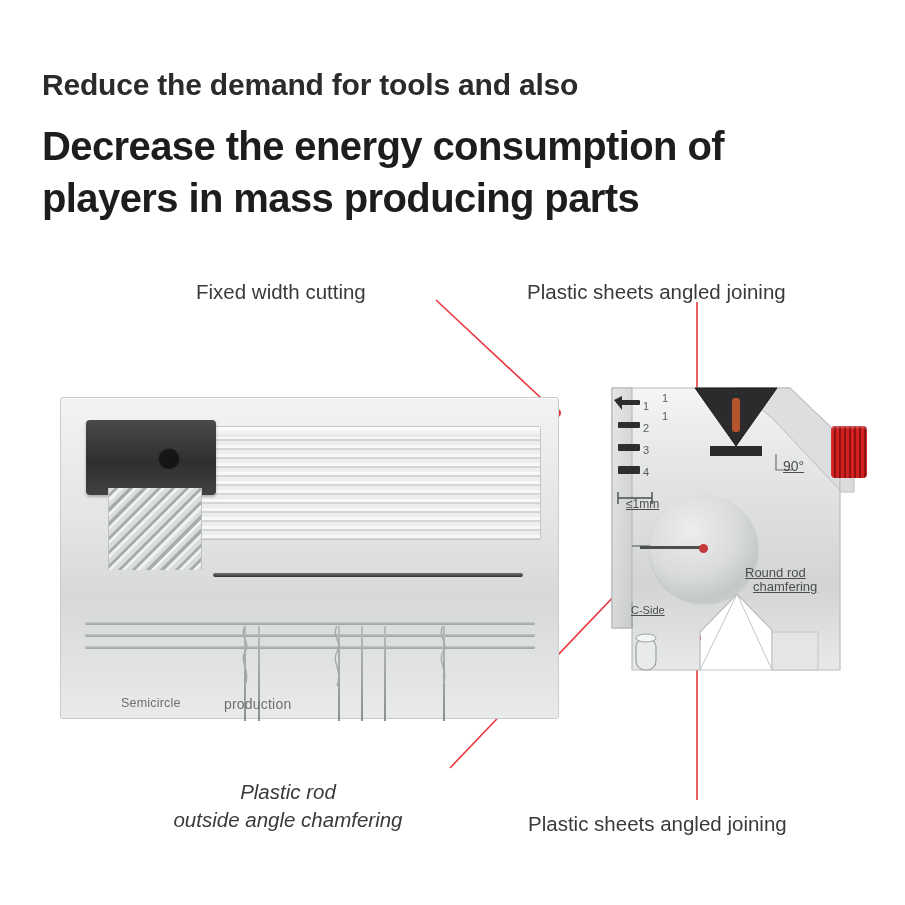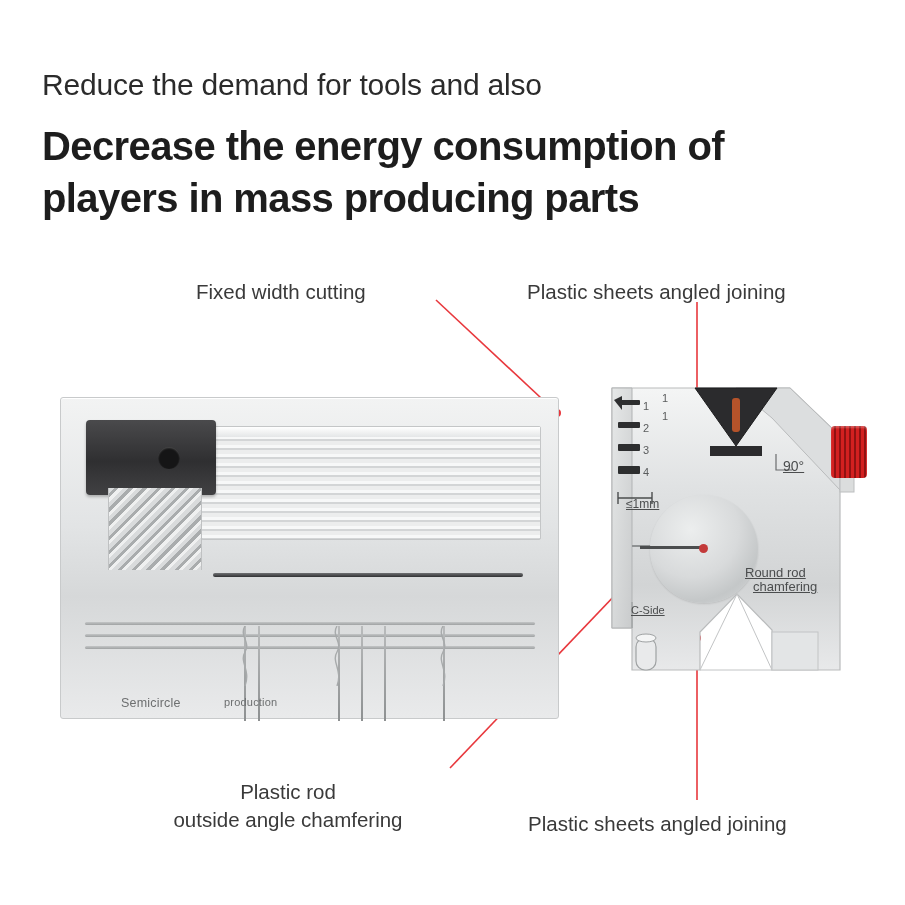--- a/index.html
+++ b/index.html
@@ -21,21 +21,21 @@
     width: 905px;
     height: 905px;
   }
 
   
   .kicker {
     position: absolute;
     left: 42px;
     top: 68px;
     font-size: 30px;
-    font-weight: 400;
+    font-weight: 700;
     letter-spacing: -0.2px;
     color: #2b2b2b;
     white-space: nowrap;
   }
   .headline {
     position: absolute;
     left: 42px;
     top: 120px;
     width: 820px;
     font-size: 40px;
@@ -54,21 +54,21 @@
     color: #3a3a3a;
     white-space: nowrap;
   }
   .callout.two-line {
     white-space: normal;
     text-align: center;
     line-height: 28px;
   }
   #cl-fixed-width   { left: 196px; top: 280px; }
   #cl-angled-top    { left: 527px; top: 280px; }
-  #cl-plastic-rod   { left: 123px; top: 778px; width: 330px; text-align: center; }
+  #cl-plastic-rod   { left: 123px; top: 778px; width: 330px; text-align: center; font-style: italic; }
   #cl-angled-bottom { left: 528px; top: 812px; }
 
   
   #leaders {
     position: absolute;
     left: 0; top: 0;
     width: 905px; height: 905px;
     pointer-events: none;
   }
 
@@ -195,21 +195,21 @@
     left: 60px;
     top: 298px;
     font-size: 12.5px;
     color: #6d6f70;
     letter-spacing: .2px;
   }
   .production-label {
     position: absolute;
     left: 163px;
     top: 298px;
-    font-size: 11px;
+    font-size: 14px;
     color: #6d6f70;
     letter-spacing: .2px;
   }
 
   
   #right-tool {
     position: absolute;
     left: 500px;
     top: 0px;
     width: 330px;

